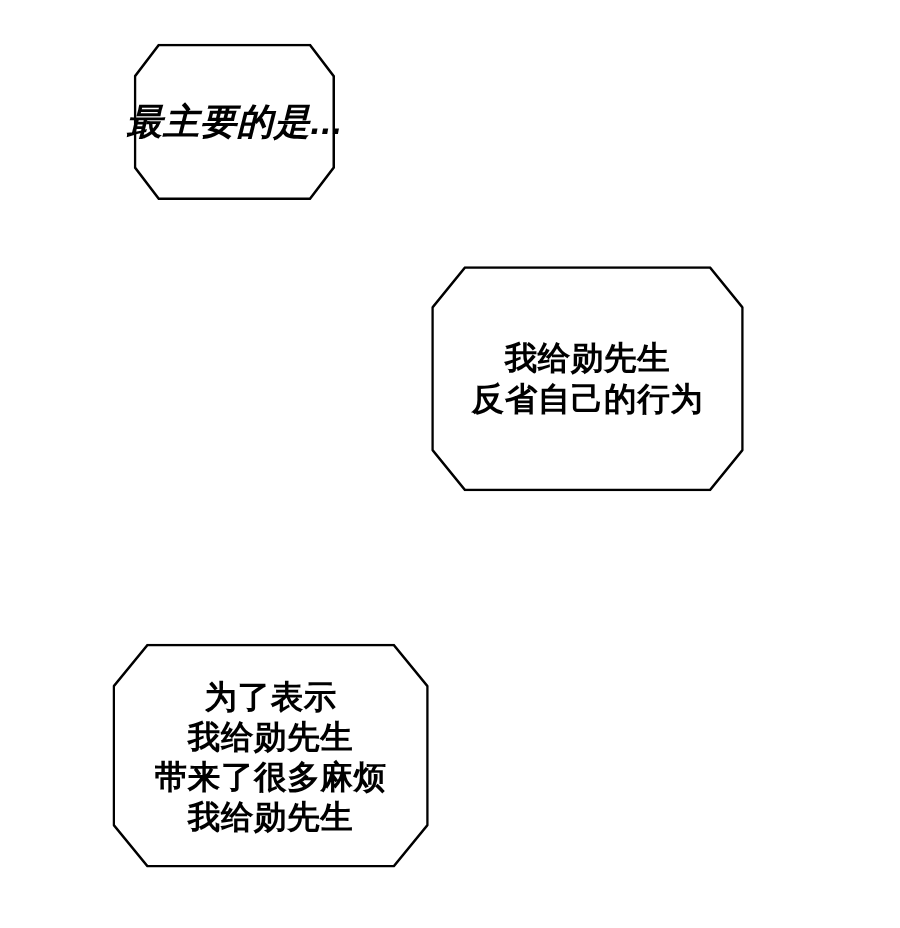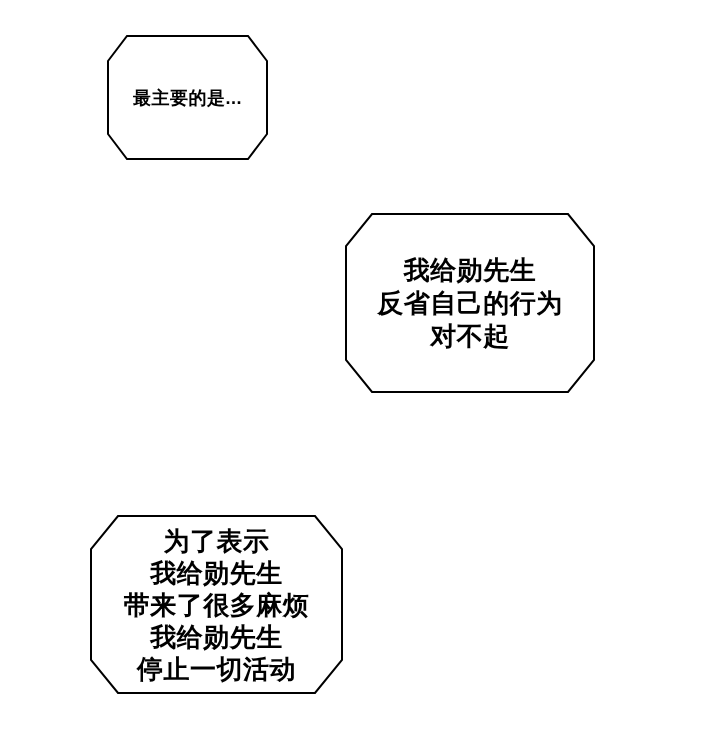--- a/index.html
+++ b/index.html
@@ -35,21 +35,21 @@
     justify-content: center;
     text-align: center;
     color: #000000;
     font-weight: 600;
     letter-spacing: 0.5px;
   }
   #bubble-1 { left: 107px; top: 35px;  width: 161px; height: 125px; }
   #bubble-2 { left: 345px; top: 213px; width: 250px; height: 180px; }
   #bubble-3 { left: 90px;  top: 515px; width: 253px; height: 179px; }
 
-  #bubble-1 .text { font-size: 18px; line-height: 30px; }
+  #bubble-1 .text { font-size: 29px; line-height: 30px; font-style: italic; }
   #bubble-2 .text { font-size: 26px; line-height: 33px; }
   #bubble-3 .text { font-size: 26px; line-height: 32px; border-radius: 25px; }
 
   .shape polygon {
     fill: #ffffff;
     stroke: #000000;
     stroke-width: 2;
     stroke-linejoin: miter;
   }
   .line { white-space: nowrap; }
@@ -68,30 +68,28 @@
     </div>
   </div>
 
   <div class="bubble" id="bubble-2">
     <svg class="shape" viewBox="0 0 250 180" preserveAspectRatio="none">
       <polygon points="27,1 223,1 249,33 249,147 223,179 27,179 1,147 1,33"></polygon>
     </svg>
     <div class="text">
       <div class="line">我给勋先生</div>
       <div class="line">反省自己的行为</div>
-      <div class="line">对不起</div>
     </div>
   </div>
 
   <div class="bubble" id="bubble-3">
     <svg class="shape" viewBox="0 0 253 179" preserveAspectRatio="none">
       <polygon points="28,1 225,1 252,34 252,145 225,178 28,178 1,145 1,34"></polygon>
     </svg>
     <div class="text">
       <div class="line">为了表示</div>
       <div class="line">我给勋先生</div>
       <div class="line">带来了很多麻烦</div>
       <div class="line">我给勋先生</div>
-      <div class="line">停止一切活动</div>
     </div>
   </div>
 
 </div>
 
 </body></html>

